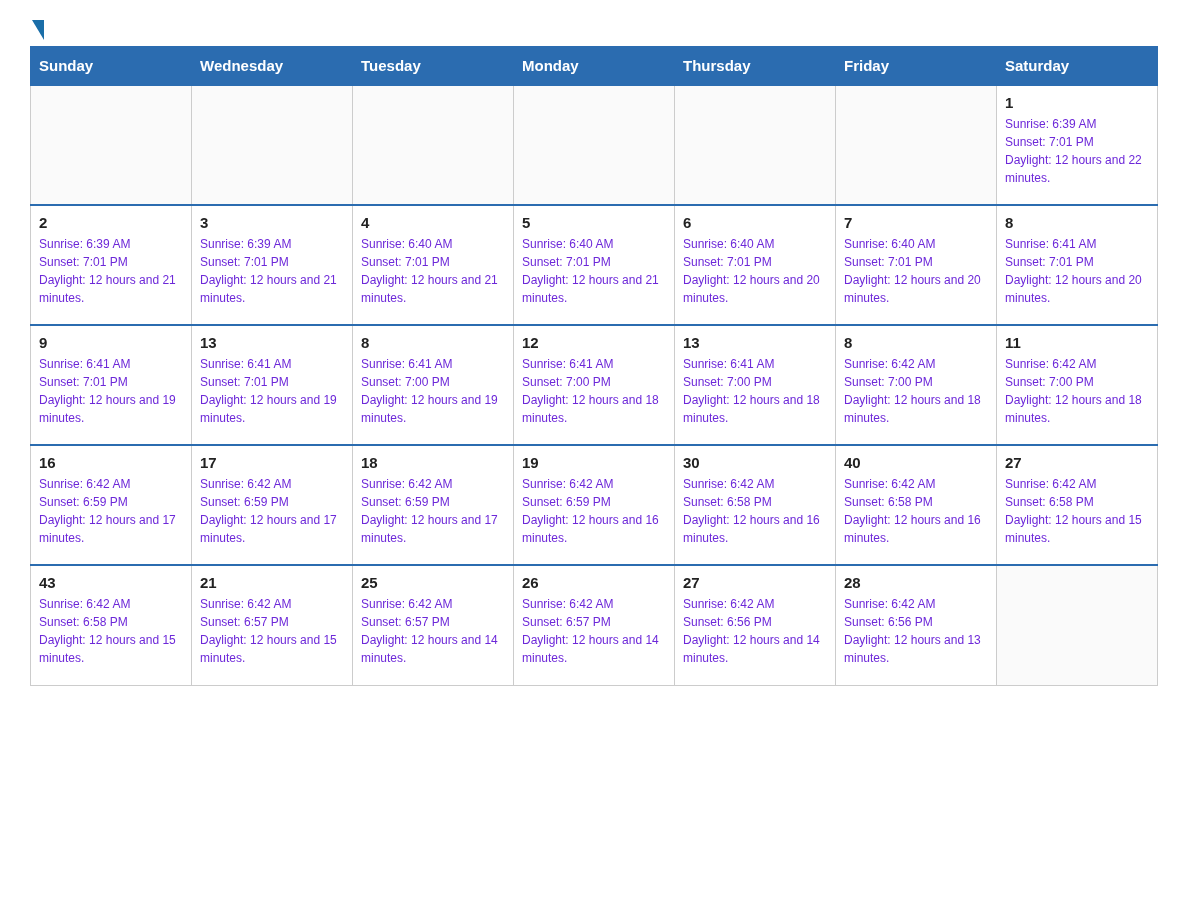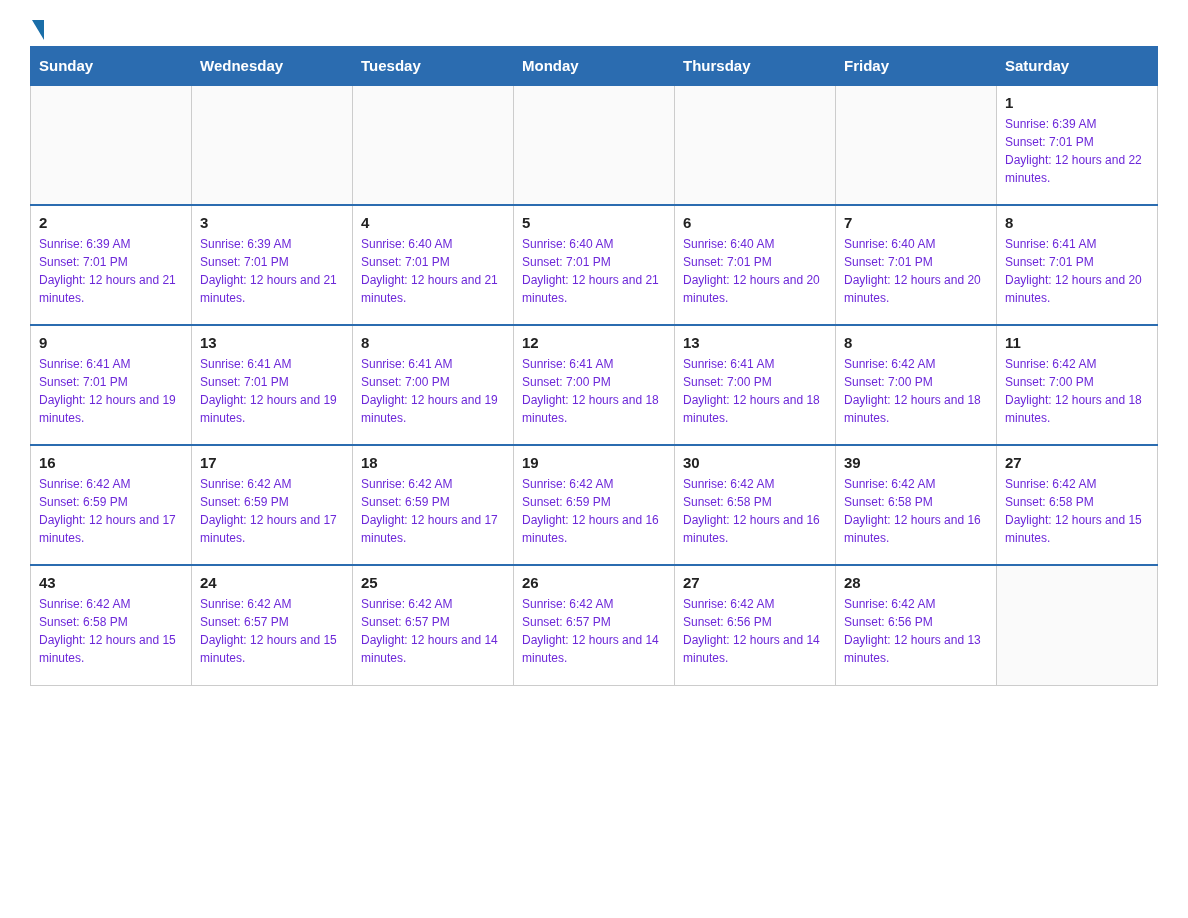--- a/index.html
+++ b/index.html
@@ -218,35 +218,35 @@
         </td>
         <td>
           <span class="day-number">19</span>
           <div class="day-info">Sunrise: 6:42 AM<br>Sunset: 6:59 PM<br>Daylight: 12 hours and 16 minutes.</div>
         </td>
         <td>
           <span class="day-number">30</span>
           <div class="day-info">Sunrise: 6:42 AM<br>Sunset: 6:58 PM<br>Daylight: 12 hours and 16 minutes.</div>
         </td>
         <td>
-          <span class="day-number">39</span>
+          <span class="day-number">40</span>
           <div class="day-info">Sunrise: 6:42 AM<br>Sunset: 6:58 PM<br>Daylight: 12 hours and 16 minutes.</div>
         </td>
         <td>
           <span class="day-number">27</span>
           <div class="day-info">Sunrise: 6:42 AM<br>Sunset: 6:58 PM<br>Daylight: 12 hours and 15 minutes.</div>
         </td>
       </tr>
       <tr class="week-row">
         <td>
           <span class="day-number">43</span>
           <div class="day-info">Sunrise: 6:42 AM<br>Sunset: 6:58 PM<br>Daylight: 12 hours and 15 minutes.</div>
         </td>
         <td>
-          <span class="day-number">24</span>
+          <span class="day-number">21</span>
           <div class="day-info">Sunrise: 6:42 AM<br>Sunset: 6:57 PM<br>Daylight: 12 hours and 15 minutes.</div>
         </td>
         <td>
           <span class="day-number">25</span>
           <div class="day-info">Sunrise: 6:42 AM<br>Sunset: 6:57 PM<br>Daylight: 12 hours and 14 minutes.</div>
         </td>
         <td>
           <span class="day-number">26</span>
           <div class="day-info">Sunrise: 6:42 AM<br>Sunset: 6:57 PM<br>Daylight: 12 hours and 14 minutes.</div>
         </td>

